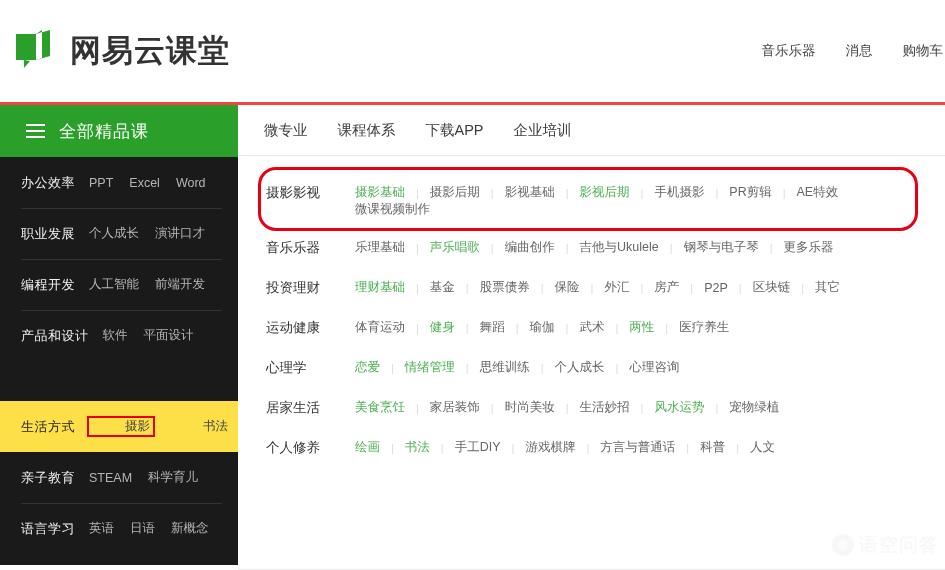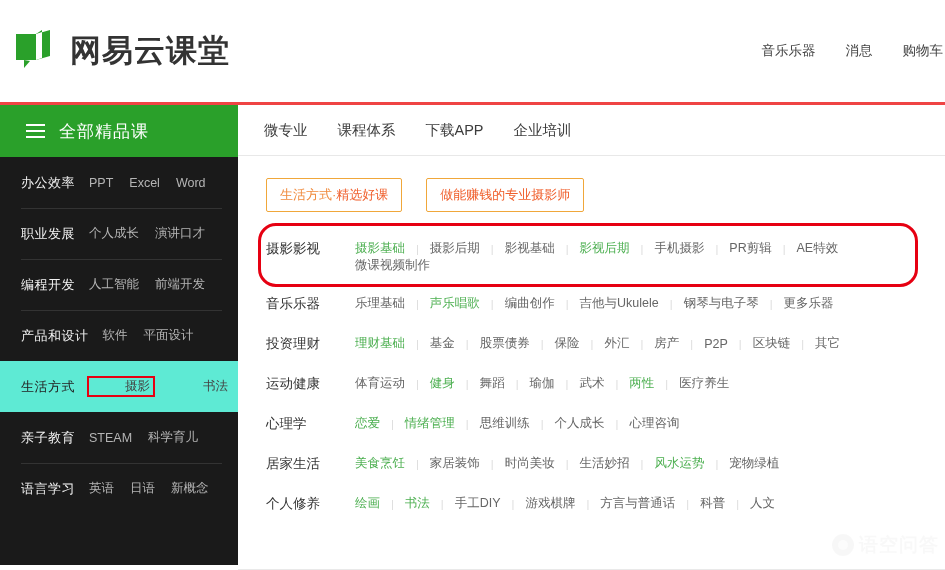--- a/index.html
+++ b/index.html
@@ -75,21 +75,21 @@
     content: ""; position: absolute; left: 21px; right: 16px; top: 0; height: 1px;
     background: #333333;
   }
   .side-main {
     color: #f2f2f2; font-size: 13px; letter-spacing: 0.5px; white-space: nowrap;
   }
   .side-subs { display: flex; align-items: center; gap: 12px; }
   .side-sub {
     color: #b5b5b5; font-size: 12.5px; white-space: nowrap; padding: 1px 2px;
   }
-  .side-item.active { background: #5eead4; }
+  .side-item.active { background: #fde047; margin-top: 40px; }
   .side-item.active .side-main { color: #222222; }
   .side-item.active .side-sub { color: #444444; padding-left: 36px; }
   .side-item.active + .side-item::before { background: transparent; }
   .side-item.active::before { background: transparent !important; }
   .side-sub.boxed {
     border: 2px solid #e60012; padding: 0px 3px; line-height: 17px;
   }
 
   
   .main {
@@ -271,24 +271,20 @@
     </div>
 
     <div class="main">
       <div class="main-nav">
         <a href="#">微专业</a>
         <a href="#">课程体系</a>
         <a href="#">下载APP</a>
         <a href="#">企业培训</a>
       </div>
 
-      <div class="promo-row">
-        <div class="promo"><span>生活方式·</span><span class="accent">精选好课</span></div>
-        <div class="promo"><span></span><span class="accent">做能赚钱的专业摄影师</span></div>
-      </div>
 
       <div class="cats" id="cats">
           <div class="cat-row boxed-row">
             <div class="cat-title">摄影影视</div>
             <div class="cat-links">
               <a href="#" class="cat-link green">摄影基础</a>
               <span class="sep">|</span>
               <a href="#" class="cat-link">摄影后期</a>
               <span class="sep">|</span>
               <a href="#" class="cat-link">影视基础</a>

